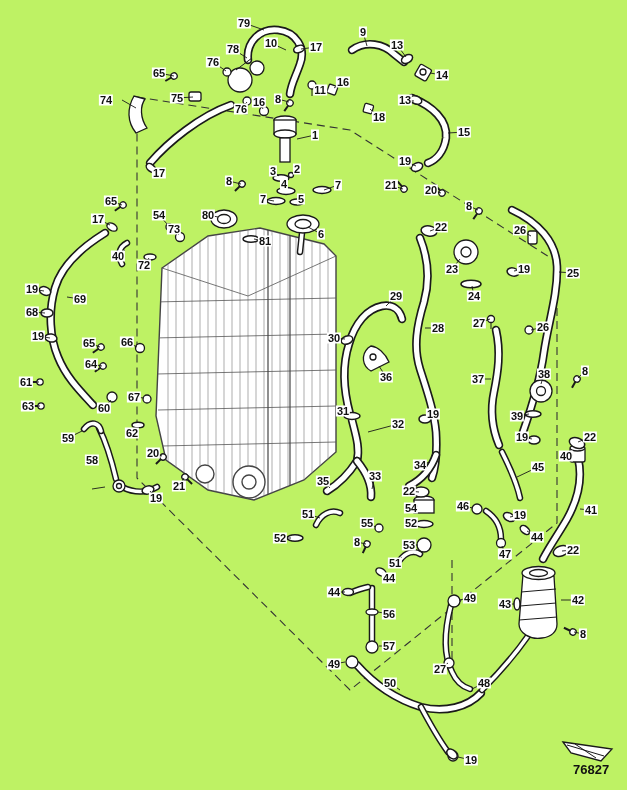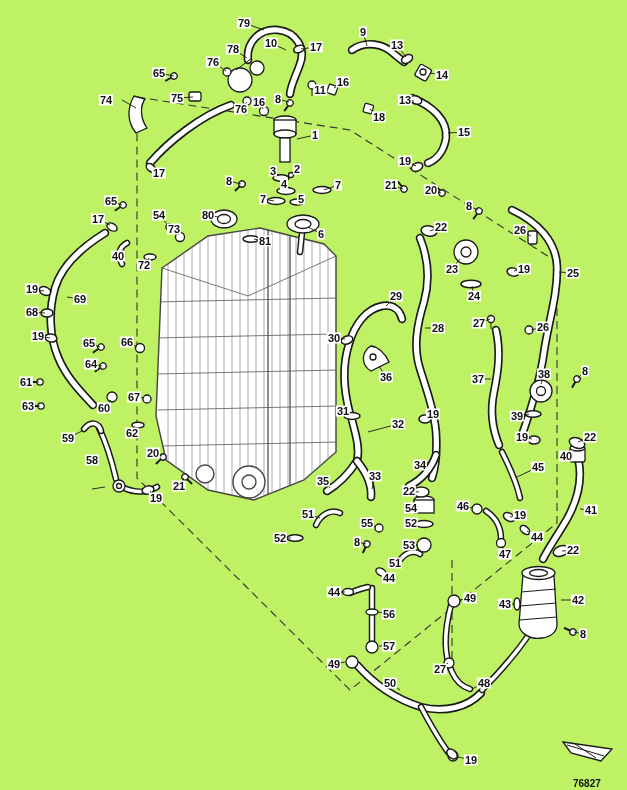--- a/index.html
+++ b/index.html
@@ -1,21 +1,21 @@
 <!DOCTYPE html>
 <html style="--ink: #1a1a1a;"><head>
 <meta charset="utf-8">
 <style>
   html,body{margin:0;padding:0;background:#fff;}
   #stage{position:relative;width:627px;height:790px;background:#bef264;overflow:hidden;
          font-family:"Liberation Sans",sans-serif;}
   #art{position:absolute;left:0;top:0;}
   .callout{position:absolute;transform:translate(-50%,-50%);font-size:11px;font-weight:700;
            line-height:1;background:#fff;padding:0 1px;color:#111;z-index:3;white-space:nowrap;}
-  #partnum{position:absolute;left:573px;top:762px;font-size:10px;font-weight:700;color:#111;z-index:3;margin-top:16px;}
+  #partnum{position:absolute;left:573px;top:762px;font-size:13px;font-weight:700;color:#111;z-index:3;}
   .dash{fill:none;stroke:#333;stroke-width:1.1;stroke-dasharray:8 5;}
   .tube-o{fill:none;stroke:var(--ink,#1a1a1a);stroke-width:8.5;stroke-linecap:round;stroke-linejoin:round;}
   .tube-i{fill:none;stroke:#fff;stroke-width:5.2;stroke-linecap:round;stroke-linejoin:round;}
   .thin.tube-o{stroke-width:6.5;}
   .thin.tube-i{stroke-width:3.6;}
   .part{fill:#fff;stroke:var(--ink,#1a1a1a);stroke-width:1.3;}
   .clamp{fill:#fff;stroke:var(--ink,#1a1a1a);stroke-width:1.5;}
   .ln{fill:none;stroke:var(--ink,#1a1a1a);stroke-width:1;}
   .engline{fill:none;stroke:#777;stroke-width:.6;}
   .engline2{fill:none;stroke:#555;stroke-width:.8;}

